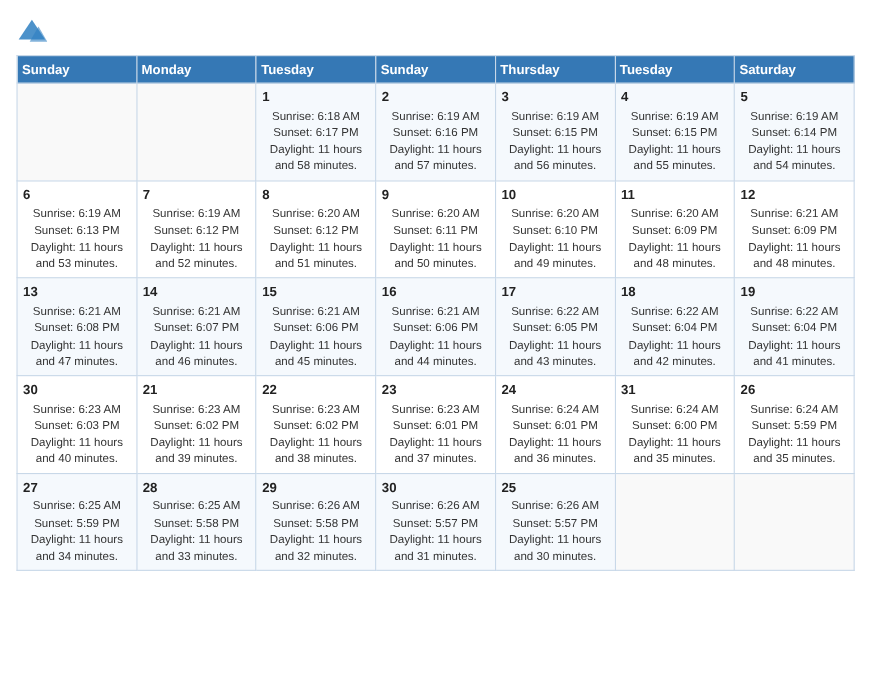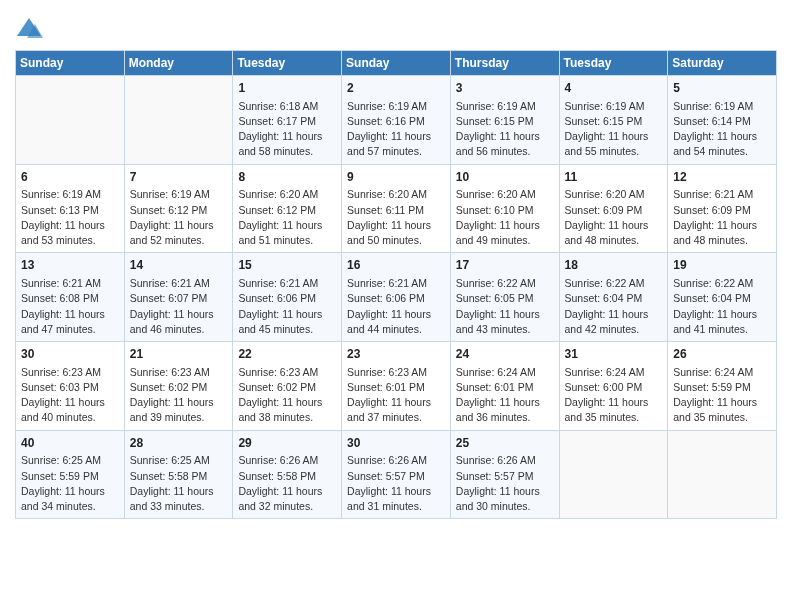--- a/index.html
+++ b/index.html
@@ -92,20 +92,21 @@
       font-weight: bold;
       font-size: 12px;
       display: block;
       margin-bottom: 2px;
       color: #222;
     }
     .day-info {
       font-size: 10.5px;
       color: #333;
       line-height: 1.45;
+      text-align: center;
     }
     .empty-cell {
       background: #f9f9f9 !important;
     }
   </style>
 </head>
 <body>
 
 <div class="container">
   <div class="header">
@@ -247,21 +248,21 @@
             <span class="day-number">31</span>
             <div class="day-info">Sunrise: 6:24 AM<br>Sunset: 6:00 PM<br>Daylight: 11 hours and 35 minutes.</div>
           </td>
           <td>
             <span class="day-number">26</span>
             <div class="day-info">Sunrise: 6:24 AM<br>Sunset: 5:59 PM<br>Daylight: 11 hours and 35 minutes.</div>
           </td>
         </tr>
         <tr>
           <td>
-            <span class="day-number">40</span>
+            <span class="day-number">27</span>
             <div class="day-info">Sunrise: 6:25 AM<br>Sunset: 5:59 PM<br>Daylight: 11 hours and 34 minutes.</div>
           </td>
           <td>
             <span class="day-number">28</span>
             <div class="day-info">Sunrise: 6:25 AM<br>Sunset: 5:58 PM<br>Daylight: 11 hours and 33 minutes.</div>
           </td>
           <td>
             <span class="day-number">29</span>
             <div class="day-info">Sunrise: 6:26 AM<br>Sunset: 5:58 PM<br>Daylight: 11 hours and 32 minutes.</div>
           </td>

